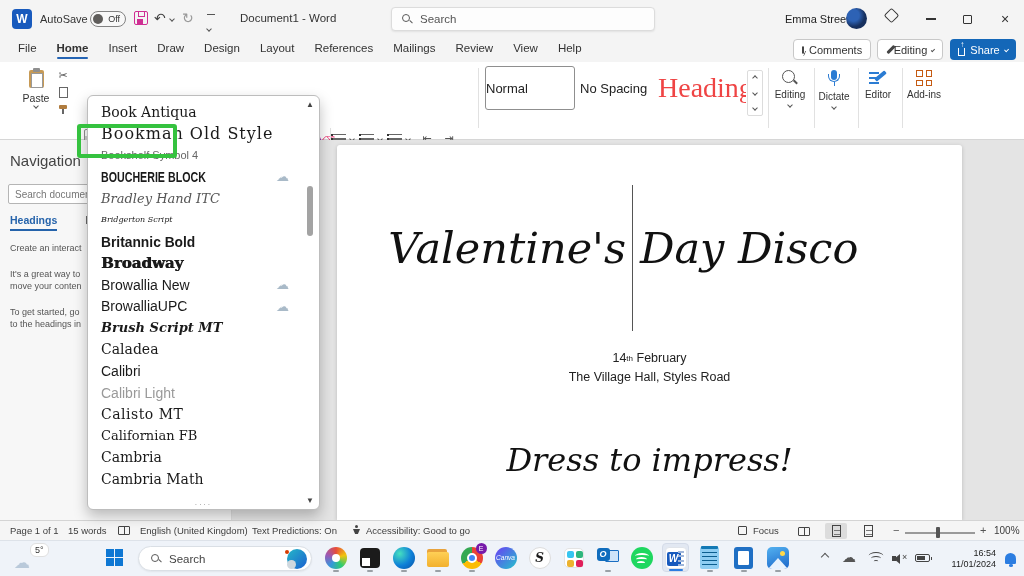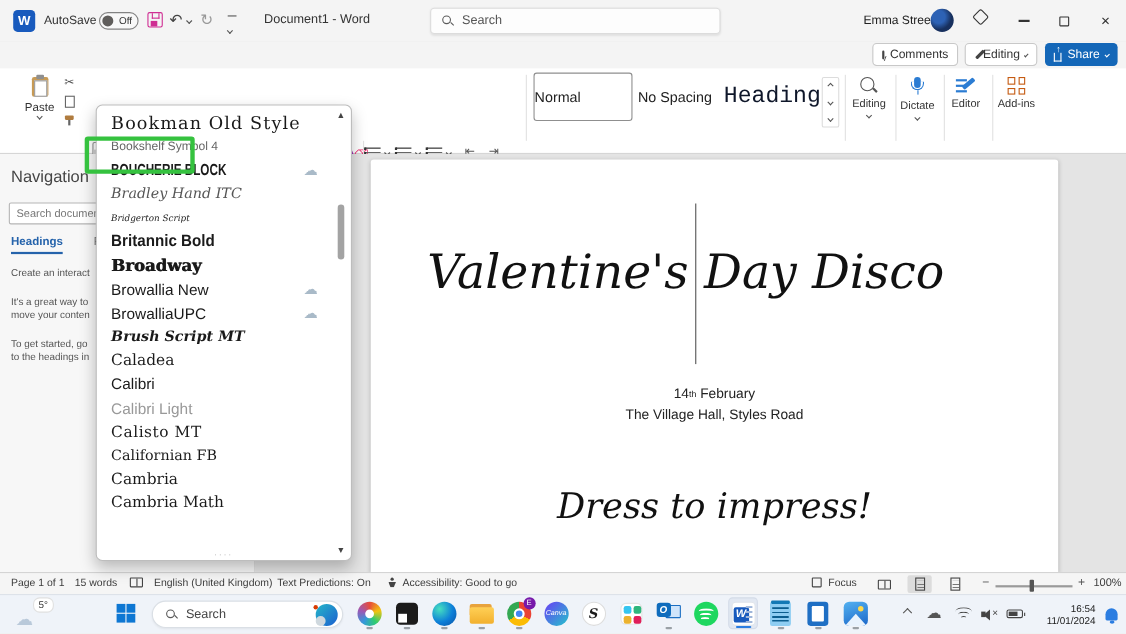--- a/index.html
+++ b/index.html
@@ -83,21 +83,21 @@
   .bars.dots { position:relative; width:14px; }
   .bars.dots:before { content:""; position:absolute; left:-1px; top:0; width:2px; height:10px; background:repeating-linear-gradient(to bottom,#333 0 2px,transparent 2px 4.2px); }
   .pglyph { font-size:11px; color:#555; line-height:1; }
   .shade-ic { position:relative; width:12px; height:8px; border:1px solid #888; }
   .shade-ic:after { content:""; position:absolute; left:-1px; bottom:-4px; width:12px; height:2.5px; background:#c9c9c9; }
   
   .style-card { position:absolute; top:4px; height:44px; display:flex; align-items:center; justify-content:flex-start; border-radius:3px; }
   .style-card.selected { border:1.4px solid #8f8f8f; background:#fff; }
   .style-normal { font-size:13px; color:#222; }
   .style-nospace { font-size:13px; color:#222; }
-  .style-heading { font-family:Liberation Mono, monospace; font-size:21px; color:#0f172a; }
+  .style-heading { font-family:Liberation Serif, serif; font-size:28px; color:#ef4444; }
   .gal-arrows { position:absolute; left:747px; top:8px; width:16px; height:46px; border:1px solid #dcdcdc; border-radius:2px; display:flex; flex-direction:column; }
   .gal-arrows div { flex:1; display:flex; align-items:center; justify-content:center; }
   .gal-arrows .chev { border-color:#555; }
   
   .rib-btn { position:absolute; top:8px; width:44px; display:flex; flex-direction:column; align-items:center; gap:3px; }
   .rib-btn .lbl { font-size:10px; color:#333; }
   .big-mag { position:relative; width:16px; height:16px; }
   .big-mag:before { content:""; position:absolute; left:0; top:0; width:11px; height:11px; border:1.6px solid #555; border-radius:50%; }
   .big-mag:after { content:""; position:absolute; left:11px; top:11px; width:5px; height:1.8px; background:#555; transform:rotate(45deg); }
   .mic-ic { position:relative; width:16px; height:18px; }
@@ -272,20 +272,33 @@
       </div>
     <div class="win-btn" style="left:952px;">
         <span class="restore-sq"></span>
       </div>
     <div class="win-btn" style="left:990px;">
         <span class="close-x">×</span>
       </div>
   </div>
 
   <div class="tabrow">
+    <div class="tabs" id="tabs">
+        <span class="tab">File</span>
+        <span class="tab active">Home</span>
+        <span class="tab">Insert</span>
+        <span class="tab">Draw</span>
+        <span class="tab">Design</span>
+        <span class="tab">Layout</span>
+        <span class="tab">References</span>
+        <span class="tab">Mailings</span>
+        <span class="tab">Review</span>
+        <span class="tab">View</span>
+        <span class="tab">Help</span>
+      </div>
     <div class="pill-btn" style="left:793px; width:78px;justify-content:space-between;">
       <span class="bubble-ic"></span>
       <span>Comments</span>
     </div>
     <div class="pill-btn" style="left:877px; width:66px;">
       <span class="pencil-ic"></span>
       <span>Editing</span>
       <span class="chev sm"></span>
     </div>
     <div class="share-btn" style="left:950px; width:66px;">
@@ -471,20 +484,23 @@
       <div class="doc-details">
         <div><span>14</span><span class="sup-mark">th</span><span> February</span></div>
         <div>The Village Hall, Styles Road</div>
       </div>
       <div class="doc-script doc-tagline">Dress to impress!</div>
     </div>
   </div>
 
   <div class="font-dd">
     <div id="font-list">
+        <div class="frow">
+          <span class="f-antiqua">Book Antiqua</span>
+        </div>
         <div class="frow">
           <span class="f-bookman">Bookman Old Style</span>
         </div>
         <div class="frow">
           <span class="f-symbol">Bookshelf Symbol 4</span>
         </div>
         <div class="frow">
           <span class="f-boucherie">BOUCHERIE BLOCK</span>
           <span class="cloud">☁</span>
         </div>

